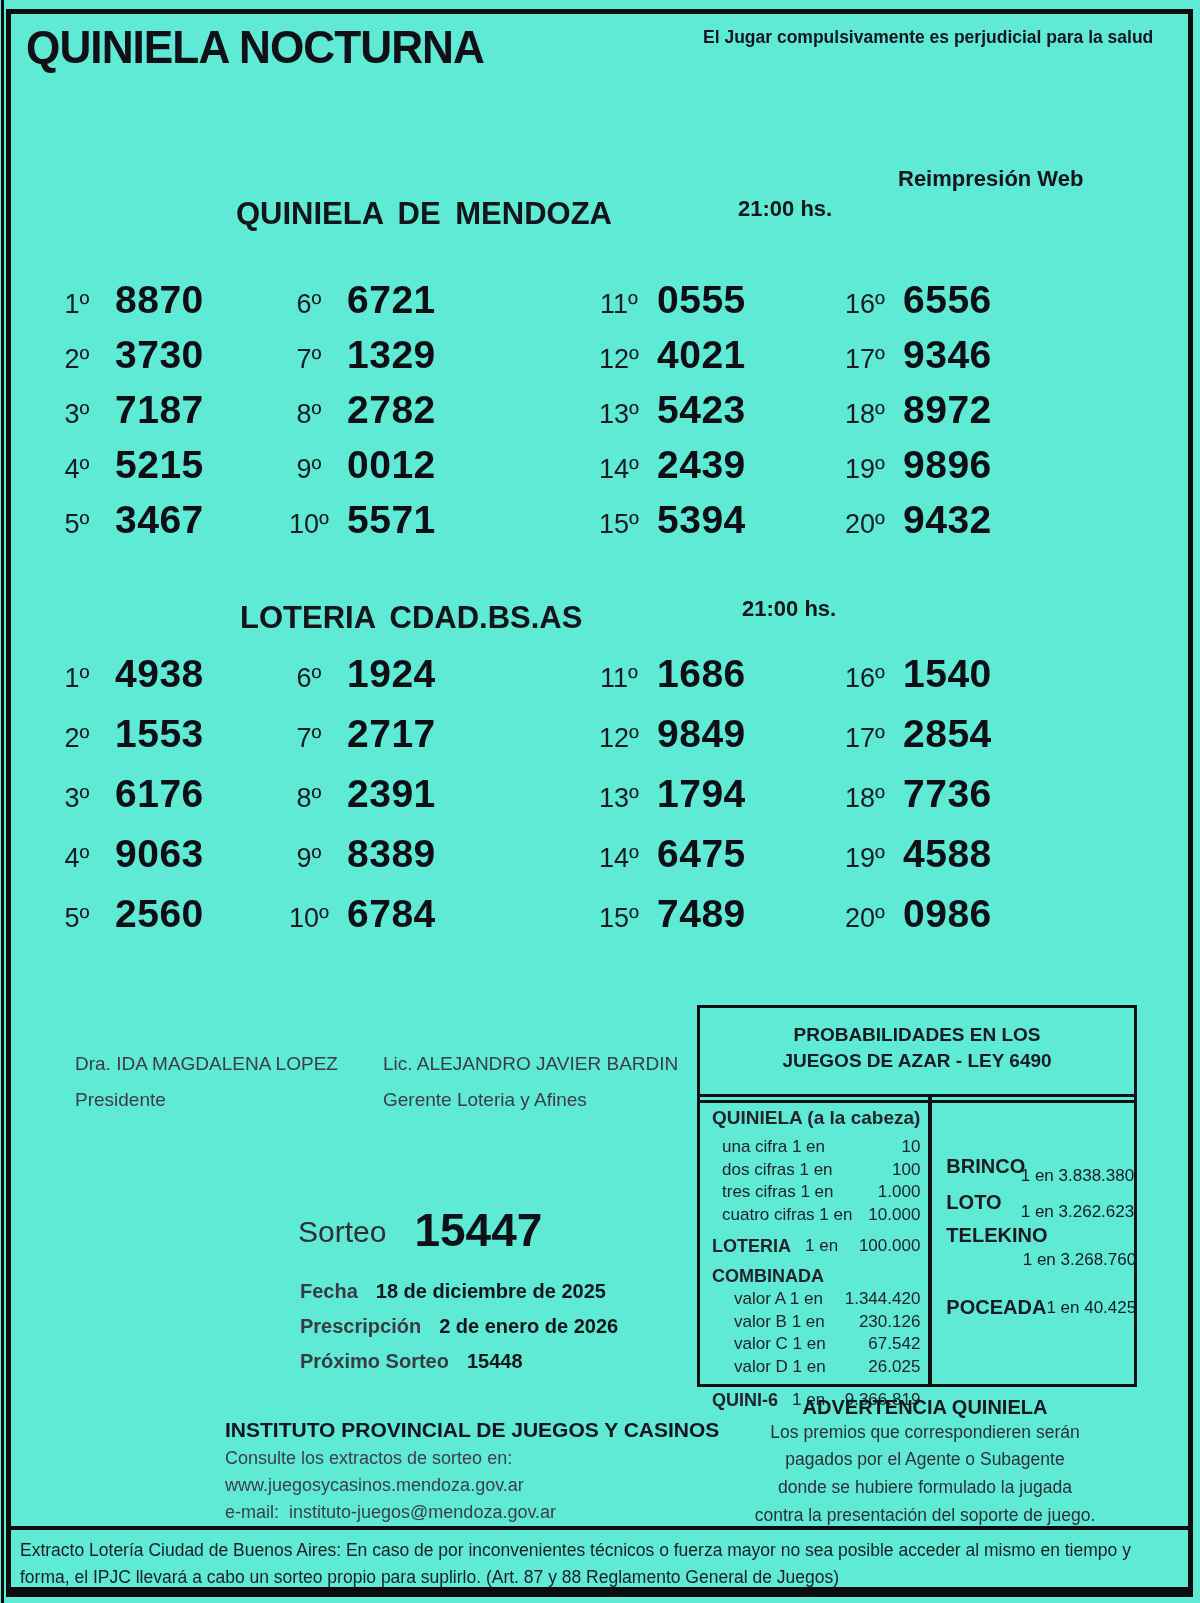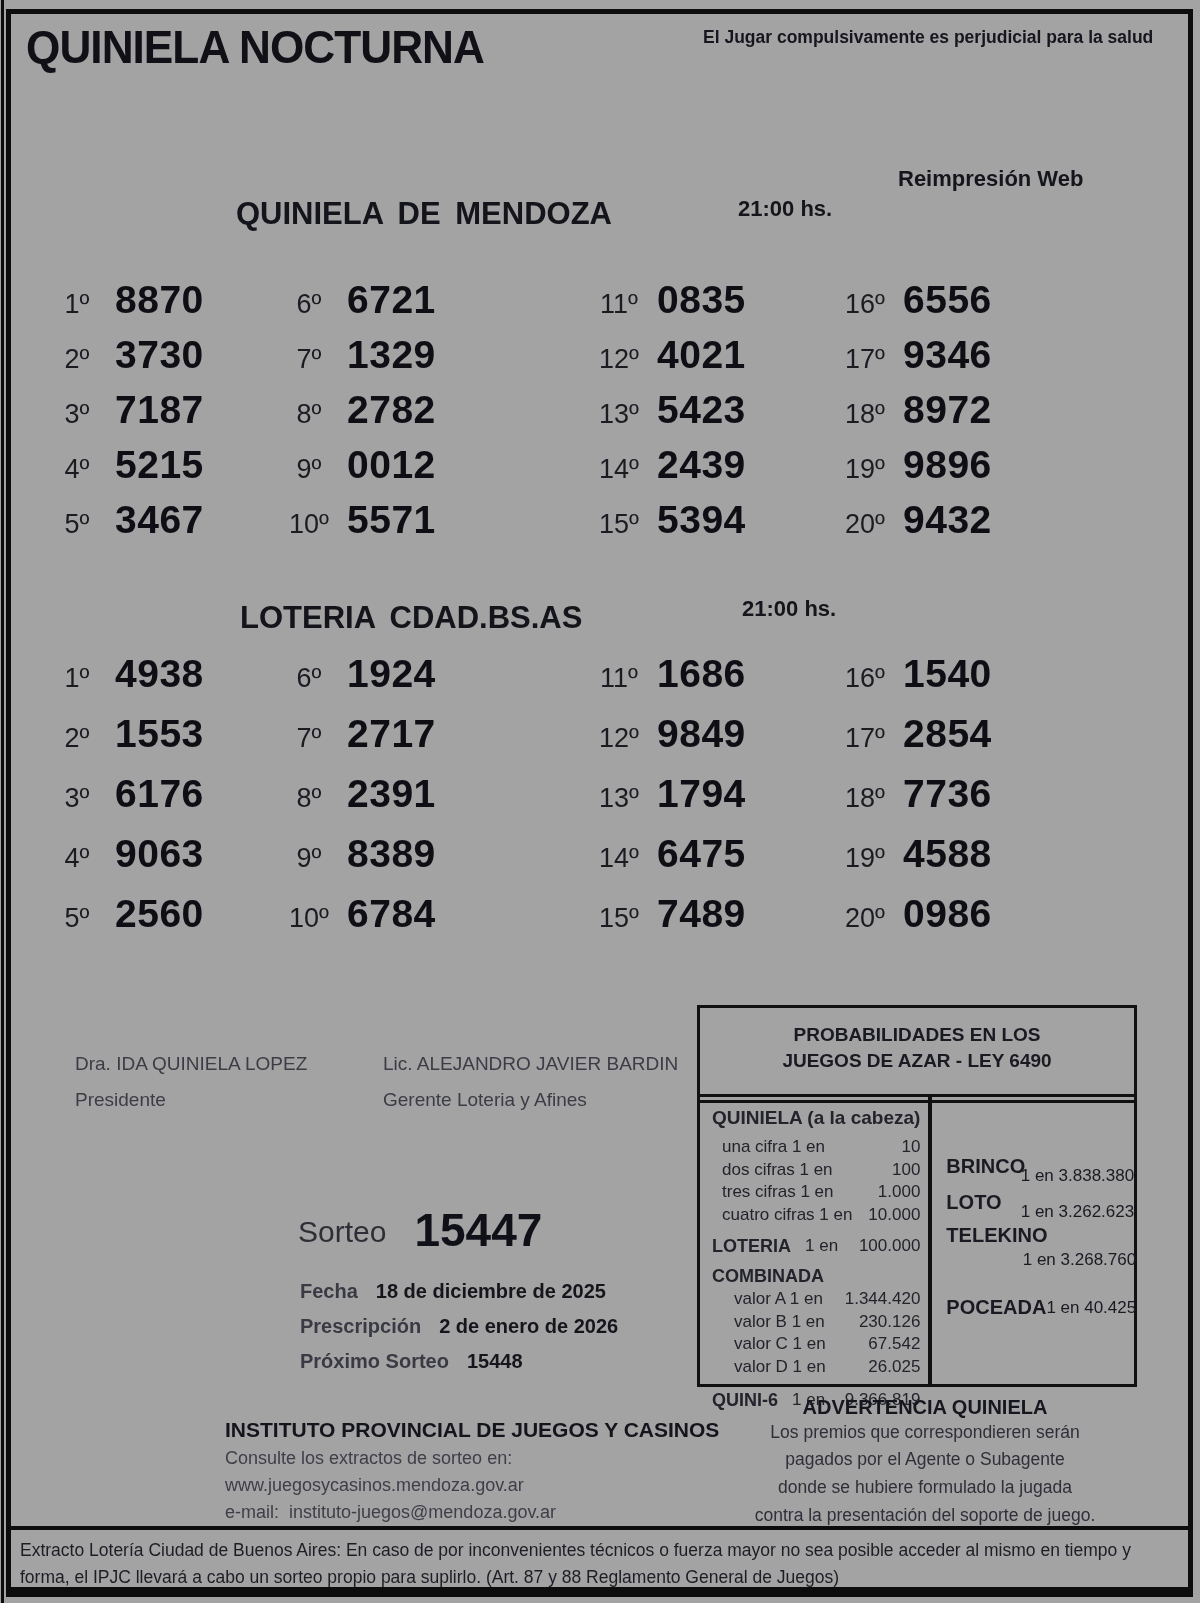--- a/index.html
+++ b/index.html
@@ -1,17 +1,17 @@
 <!DOCTYPE html>
 <html><head>
 <meta charset="utf-8">
 <style>
   html,body{margin:0;padding:0;background:#fff;}
   .page{
-    position:relative;width:1200px;height:1603px;background:#a3a3a3;
+    position:relative;width:1200px;height:1603px;background:#5eead4;
     font-family:"Liberation Sans","DejaVu Sans",sans-serif;color:#15151c;overflow:hidden;
   }
   
   .edge-left{position:absolute;left:1px;top:0;width:3px;height:100%;background:#0d0d0d;}
   .frame{position:absolute;left:6px;top:9px;right:7px;bottom:6px;
     border:5px solid #0d0d0d;border-bottom-width:10px;pointer-events:none;}
   .footer-sep{position:absolute;left:6px;right:7px;top:1526px;height:4px;background:#0d0d0d;}
 
   .doc-title{position:absolute;left:26px;top:20px;font-size:46px;font-weight:800;
     letter-spacing:-1px;transform:scaleX(.96);transform-origin:left top;white-space:nowrap;color:#101016;}
@@ -98,21 +98,21 @@
       <div class="res-row"><span class="ord">5º</span><span class="num">3467</span></div>
     </div>
     <div class="col" style="left:280px;">
       <div class="res-row"><span class="ord">6º</span><span class="num">6721</span></div>
       <div class="res-row"><span class="ord">7º</span><span class="num">1329</span></div>
       <div class="res-row"><span class="ord">8º</span><span class="num">2782</span></div>
       <div class="res-row"><span class="ord">9º</span><span class="num">0012</span></div>
       <div class="res-row"><span class="ord">10º</span><span class="num">5571</span></div>
     </div>
     <div class="col" style="left:590px;">
-      <div class="res-row"><span class="ord">11º</span><span class="num">0835</span></div>
+      <div class="res-row"><span class="ord">11º</span><span class="num">0555</span></div>
       <div class="res-row"><span class="ord">12º</span><span class="num">4021</span></div>
       <div class="res-row"><span class="ord">13º</span><span class="num">5423</span></div>
       <div class="res-row"><span class="ord">14º</span><span class="num">2439</span></div>
       <div class="res-row"><span class="ord">15º</span><span class="num">5394</span></div>
     </div>
     <div class="col" style="left:836px;">
       <div class="res-row"><span class="ord">16º</span><span class="num">6556</span></div>
       <div class="res-row"><span class="ord">17º</span><span class="num">9346</span></div>
       <div class="res-row"><span class="ord">18º</span><span class="num">8972</span></div>
       <div class="res-row"><span class="ord">19º</span><span class="num">9896</span></div>
@@ -148,21 +148,21 @@
     <div class="col" style="left:836px;">
       <div class="res-row"><span class="ord">16º</span><span class="num">1540</span></div>
       <div class="res-row"><span class="ord">17º</span><span class="num">2854</span></div>
       <div class="res-row"><span class="ord">18º</span><span class="num">7736</span></div>
       <div class="res-row"><span class="ord">19º</span><span class="num">4588</span></div>
       <div class="res-row"><span class="ord">20º</span><span class="num">0986</span></div>
     </div>
   </div>
 
   <div class="sig" style="left:75px;">
-    <div class="sig-name">Dra. IDA QUINIELA LOPEZ</div>
+    <div class="sig-name">Dra. IDA MAGDALENA LOPEZ</div>
     <div class="sig-title">Presidente</div>
   </div>
   <div class="sig" style="left:383px;">
     <div class="sig-name">Lic. ALEJANDRO JAVIER BARDIN</div>
     <div class="sig-title">Gerente Loteria y Afines</div>
   </div>
 
   <div class="sorteo-line">
     <span class="sorteo-label">Sorteo</span><span class="sorteo-number">15447</span>
   </div>

